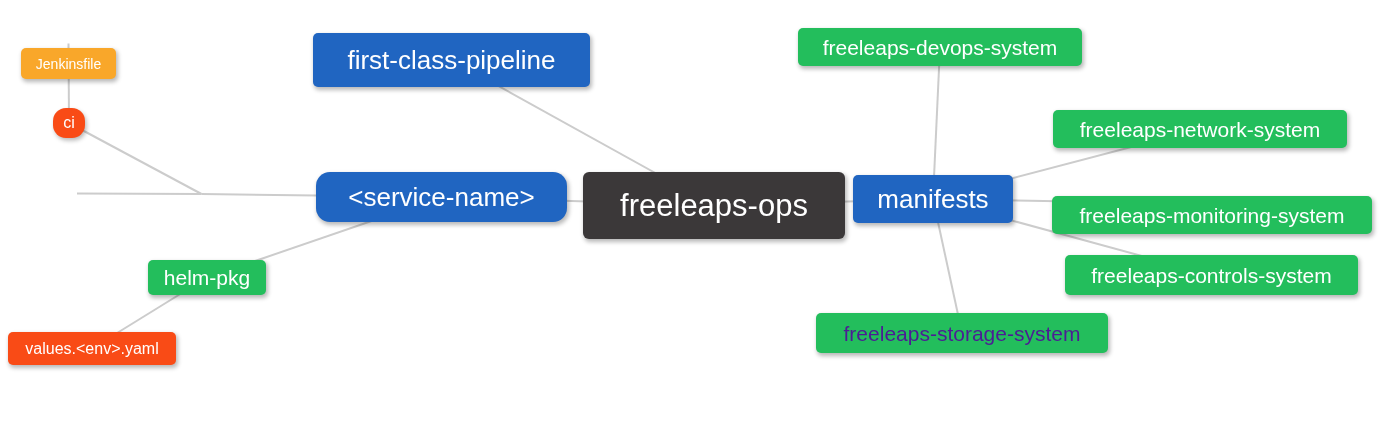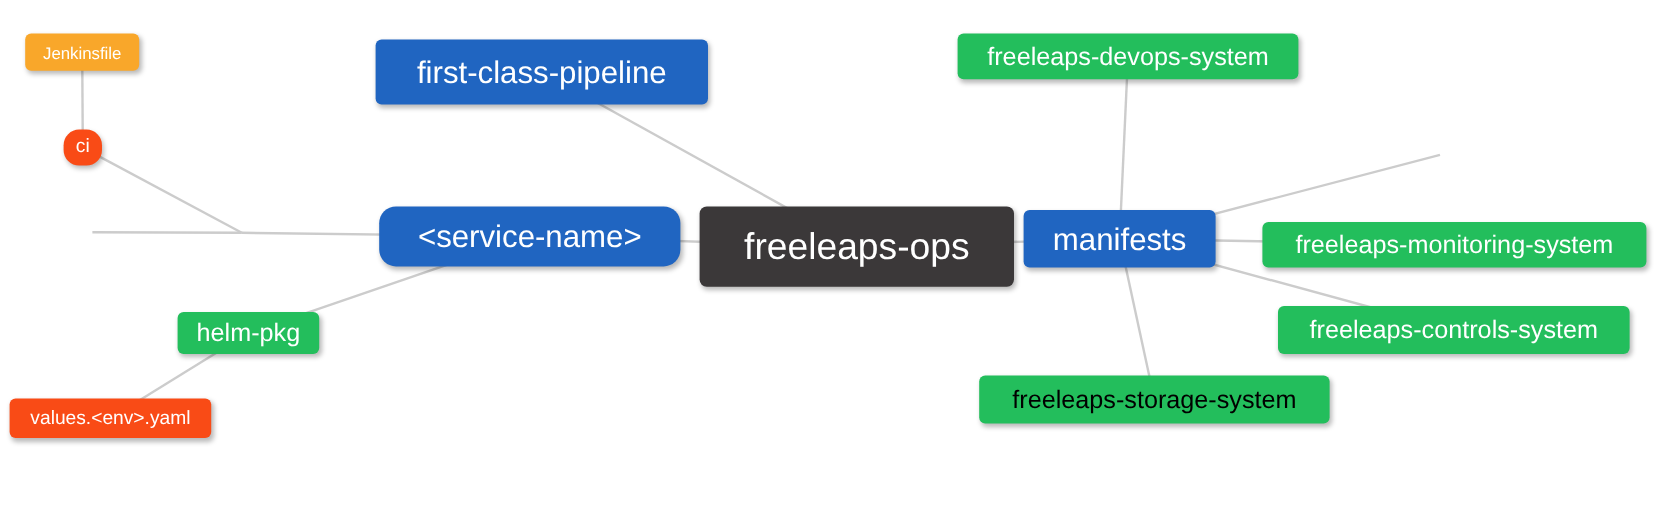--- a/index.html
+++ b/index.html
@@ -33,21 +33,21 @@
     white-space: nowrap;
     cursor: pointer;
     box-sizing: border-box;
     line-height: 1;
     user-select: none;
   }
   .lv-root { font-size: 31px; border-radius: 6px; }
   .lv-1 { font-size: 26px; }
   .lv-2 { font-size: 21px; }
   .lv-3 { font-size: 16px; }
-  .lv-4 { font-size: 14px; }
+  .lv-4 { font-size: 14px; margin-top: 20px; }
 </style>
 </head>
 <body>
 
 <div class="canvas">
 
   <svg class="edge-layer" width="1390" height="421" viewBox="0 0 1390 421">
       <line x1="714" y1="205.5" x2="451.5" y2="60" stroke="#CCCCCC" stroke-width="2"></line>
       <line x1="714" y1="205.5" x2="441.5" y2="197" stroke="#CCCCCC" stroke-width="2"></line>
       <line x1="714" y1="205.5" x2="933" y2="199" stroke="#CCCCCC" stroke-width="2"></line>
@@ -70,26 +70,27 @@
 
   <div class="node lv-1" style="left: 316px; top: 172px; width: 251px; height: 50px; background: rgb(32, 101, 193); color: rgb(255, 255, 255); border-radius: 14px;">&lt;service-name&gt;</div>
 
   <div class="node lv-1" style="left: 853px; top: 175px; width: 160px; height: 48px; background: rgb(32, 101, 193); color: rgb(255, 255, 255);">manifests</div>
 
 
   <div class="node lv-2" style="left: 798px; top: 28px; width: 284px; height: 38px; background: rgb(35, 190, 92); color: rgb(255, 255, 255);">freeleaps-devops-system</div>
 
   <div class="node lv-2" style="left: 148px; top: 260px; width: 118px; height: 35px; background: rgb(35, 190, 92); color: rgb(255, 255, 255);">helm-pkg</div>
 
+  <div class="node lv-2" style="left: 1053px; top: 110px; width: 294px; height: 38px; background: rgb(35, 190, 92); color: rgb(255, 255, 255);">freeleaps-network-system</div>
 
-  <div class="node lv-2" style="left: 1052px; top: 185px; width: 320px; height: 38px; background: rgb(35, 190, 92); color: rgb(255, 255, 255);">freeleaps-monitoring-system</div>
+  <div class="node lv-2" style="left: 1052px; top: 196px; width: 320px; height: 38px; background: rgb(35, 190, 92); color: rgb(255, 255, 255);">freeleaps-monitoring-system</div>
 
   <div class="node lv-2" style="left: 1065px; top: 255px; width: 293px; height: 40px; background: rgb(35, 190, 92); color: rgb(255, 255, 255);">freeleaps-controls-system</div>
 
-  <div class="node lv-2" style="left: 816px; top: 313px; width: 292px; height: 40px; background: rgb(35, 190, 92); color: #000000;">freeleaps-storage-system</div>
+  <div class="node lv-2" style="left: 816px; top: 313px; width: 292px; height: 40px; background: rgb(35, 190, 92); color: #4c1d95;">freeleaps-storage-system</div>
 
   <div class="node lv-3" style="left: 53px; top: 108px; width: 32px; height: 30px; background: rgb(249, 75, 22); color: rgb(255, 255, 255); border-radius: 13px;">ci</div>
 
 
   <div class="node lv-3" style="left: 8px; top: 332px; width: 168px; height: 33px; background: rgb(249, 75, 22); color: rgb(255, 255, 255);">values.&lt;env&gt;.yaml</div>
 
   <div class="node lv-4" style="left: 21px; top: 28px; width: 95px; height: 31px; background: rgb(249, 167, 42); color: rgb(255, 255, 255);">Jenkinsfile</div>
 
 </div>
 

